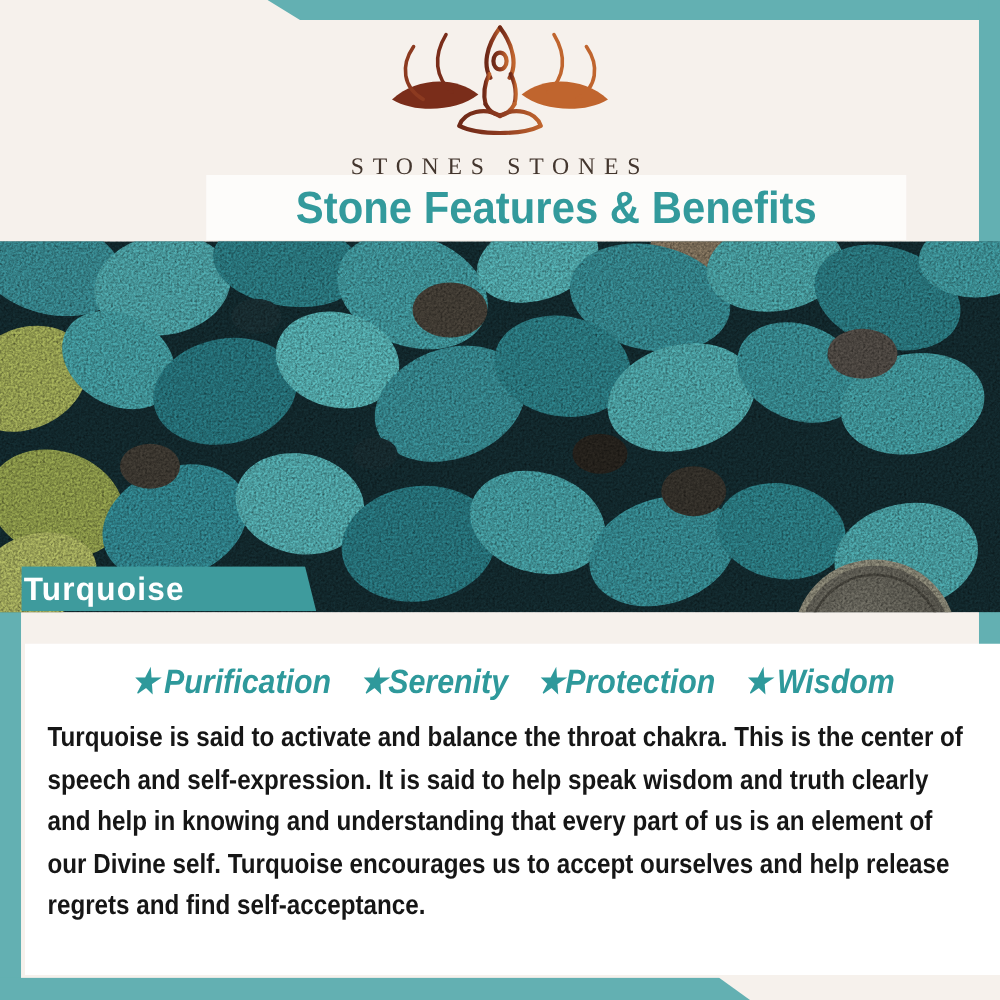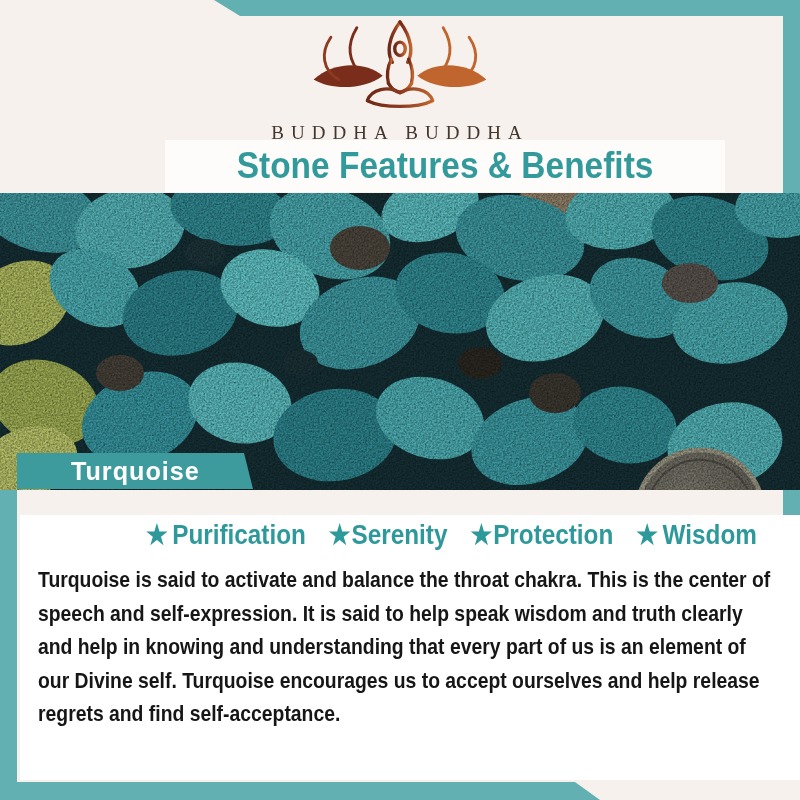--- a/index.html
+++ b/index.html
@@ -26,27 +26,27 @@
     background:#fdfcfa;display:flex;align-items:center;justify-content:center;}
   .title-banner span{display:inline-block;transform:scaleX(.93);transform-origin:center;
     font-size:36px;font-weight:bold;color:#339a9c;white-space:nowrap;}
 
   
   .photo{position:absolute;top:193px;left:0;width:800px;height:297px;overflow:hidden;}
 
   
   .ribbon{position:absolute;top:453px;left:17px;width:236px;height:36px;background:#3e9b9d;
     clip-path:polygon(0 0,calc(100% - 9px) 0,100% 100%,0 100%);
-    display:flex;align-items:center;justify-content:center;}
+    display:flex;align-items:center;justify-content:flex-start;}
   .ribbon span{display:inline-block;transform:scaleX(.97);font-size:26px;font-weight:bold;
     color:#ffffff;letter-spacing:1px;}
 
   
   .card{position:absolute;top:515px;left:20px;width:780px;height:265px;background:#ffffff;}
-  .features-line{margin-top:4px;text-align:right;white-space:nowrap;}
+  .features-line{margin-top:14px;text-align:center;white-space:nowrap;font-style:italic;}
   .features-inner{display:inline-block;transform:scaleX(.9);transform-origin:center;
     font-size:27px;font-weight:bold;color:#2e999b;}
   .feature-item{display:inline-block;margin:0 9px;}
   .feature-item .star{margin-right:5px;}
   .feature-item.tight .star{margin-right:1px;}
   .body-text-outer{margin:12px 0 0 18px;width:841px;transform:scaleX(.88);
     transform-origin:top left;}
   .body-text{font-size:22px;line-height:33.5px;font-weight:bold;color:#161616;
     letter-spacing:0;}
 </style>
@@ -80,21 +80,21 @@
 
       <path d="M100,2 C88,18 86,34 92,44" fill="none" stroke="url(#gLotus)" stroke-width="3.5" stroke-linecap="round"></path>
       <path d="M100,2 C112,18 114,34 108,44" fill="none" stroke="url(#gLotus)" stroke-width="3.5" stroke-linecap="round"></path>
 
       <ellipse cx="100" cy="30" rx="5.5" ry="7" fill="none" stroke="url(#gLotus)" stroke-width="3.5"></ellipse>
       <path d="M91,41 C87,49 86,58 88,66" fill="none" stroke="url(#gLotus)" stroke-width="3.5" stroke-linecap="round"></path>
       <path d="M109,41 C113,49 114,58 112,66" fill="none" stroke="url(#gLotus)" stroke-width="3.5" stroke-linecap="round"></path>
       <path d="M88,66 C92,73 97,75 100,75 C103,75 108,73 112,66" fill="none" stroke="url(#gLotus)" stroke-width="3.5" stroke-linecap="round"></path>
       <path d="M66,84 C70,72 88,68 100,76 C112,68 130,72 134,84 C118,92 82,92 66,84 Z" fill="none" stroke="url(#gLotus)" stroke-width="3.5" stroke-linejoin="round"></path>
     </svg>
-    <span class="brand-name">BUDDHA BUDDHA</span>
+    <span class="brand-name">STONES STONES</span>
   </div>
 
   <div class="title-banner">
     <span>Stone Features &amp; Benefits</span>
   </div>
 
   <div class="photo">
     <svg width="800" height="297" viewBox="0 0 800 297">
       <defs>
         <filter id="speckle" x="0" y="0" width="100%" height="100%">

